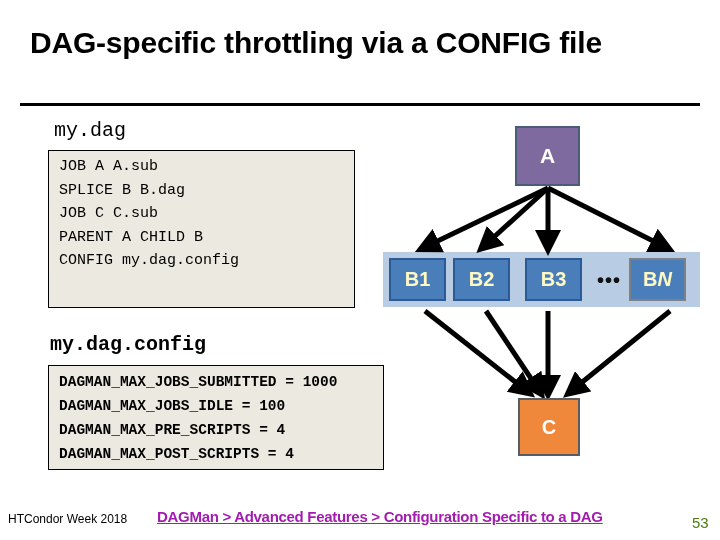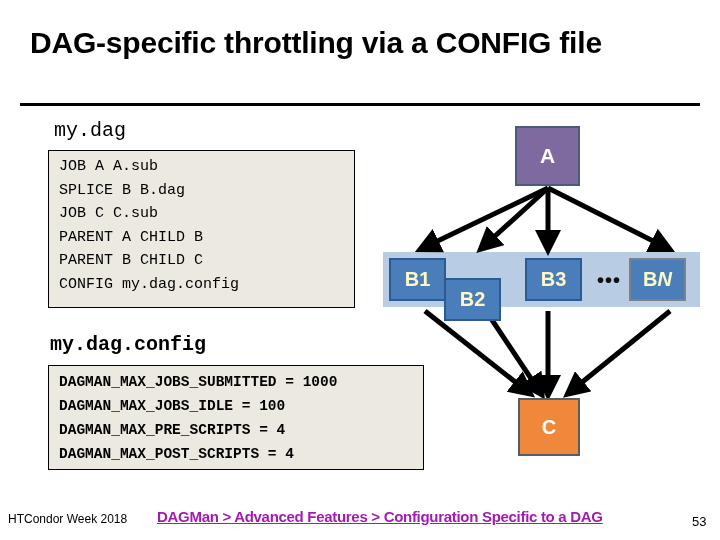--- a/index.html
+++ b/index.html
@@ -59,21 +59,21 @@
   .code-line {
     font-family: "Liberation Mono", "DejaVu Sans Mono", monospace;
     font-size: 15px;
     line-height: 23.5px;
     color: #000000;
     white-space: pre;
   }
   .code-line.bold { font-weight: normal; }
 
   #dag-box { left: 48px; top: 150px; width: 307px; height: 158px; }
-  #config-box { left: 48px; top: 365px; width: 376px; height: 105px; }
+  #config-box { left: 48px; top: 365px; width: 336px; height: 105px; }
   #config-box .code-line { font-weight: bold; line-height: 24px; font-size: 14.5px; }
 
   #dag-label { left: 54px; top: 119px; }
   #config-label { left: 50px; top: 333px; }
 
   
   #diagram {
     position: absolute;
     left: 370px;
     top: 115px;
@@ -114,21 +114,21 @@
     display: flex;
     align-items: center;
     justify-content: center;
     color: #fef9c3;
     font-family: "Liberation Sans", sans-serif;
     font-weight: bold;
     font-size: 20px;
     z-index: 3;
   }
   #node-b1 { left: 19px; }
-  #node-b2 { left: 74px; margin-top: 20px; }
+  #node-b2 { left: 83px; }
   #node-b3 { left: 155px; }
   #node-bn { left: 259px; border-color: #7c8187; }
   #node-bn .ital { font-style: italic; }
   #ellipsis {
     position: absolute;
     left: 222px; top: 148px;
     width: 34px; height: 34px;
     display: flex; align-items: center; justify-content: center;
     font-family: "Liberation Sans", sans-serif;
     font-weight: bold;
@@ -166,39 +166,38 @@
     font-weight: bold;
     color: #a21caf;
     text-decoration: underline;
     white-space: nowrap;
     letter-spacing: -0.3px;
   }
   #footer-page {
     position: absolute;
     left: 692px; top: 514px;
     font-family: "Liberation Sans", sans-serif;
-    font-size: 13px;
-    color: #000000;
+    font-size: 15px;
+    color: #4d7c0f;
   }
 </style>
 </head>
 <body>
 
 <div id="slide">
 
   <div id="title">DAG-specific throttling via a CONFIG file</div>
   <div id="title-rule"></div>
 
   <div class="code-label" id="dag-label">my.dag</div>
   <div class="code-box" id="dag-box">
     <div class="code-line">JOB A A.sub</div>
     <div class="code-line">SPLICE B B.dag</div>
     <div class="code-line">JOB C C.sub</div>
     <div class="code-line">PARENT A CHILD B</div>
-    <div class="code-line">PARENT B CHILD C</div>
     <div class="code-line bold">CONFIG my.dag.config</div>
   </div>
 
   <div class="code-label bold" id="config-label">my.dag.config</div>
   <div class="code-box" id="config-box">
     <div class="code-line">DAGMAN_MAX_JOBS_SUBMITTED = 1000</div>
     <div class="code-line">DAGMAN_MAX_JOBS_IDLE = 100</div>
     <div class="code-line">DAGMAN_MAX_PRE_SCRIPTS = 4</div>
     <div class="code-line">DAGMAN_MAX_POST_SCRIPTS = 4</div>
   </div>

